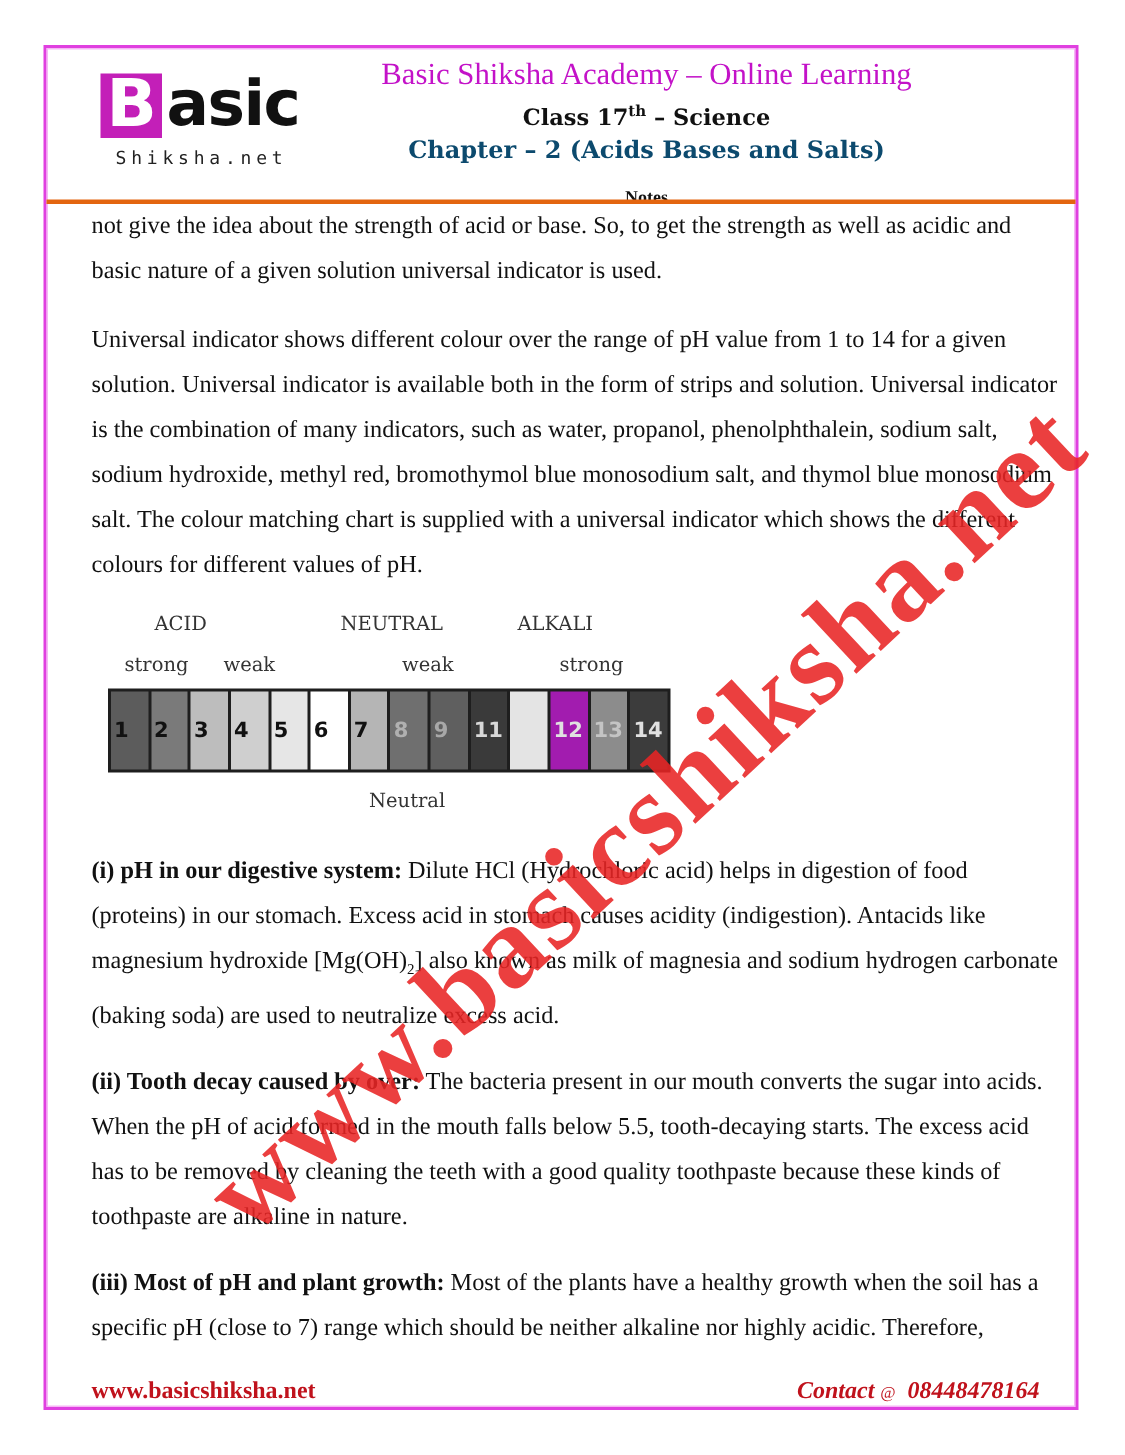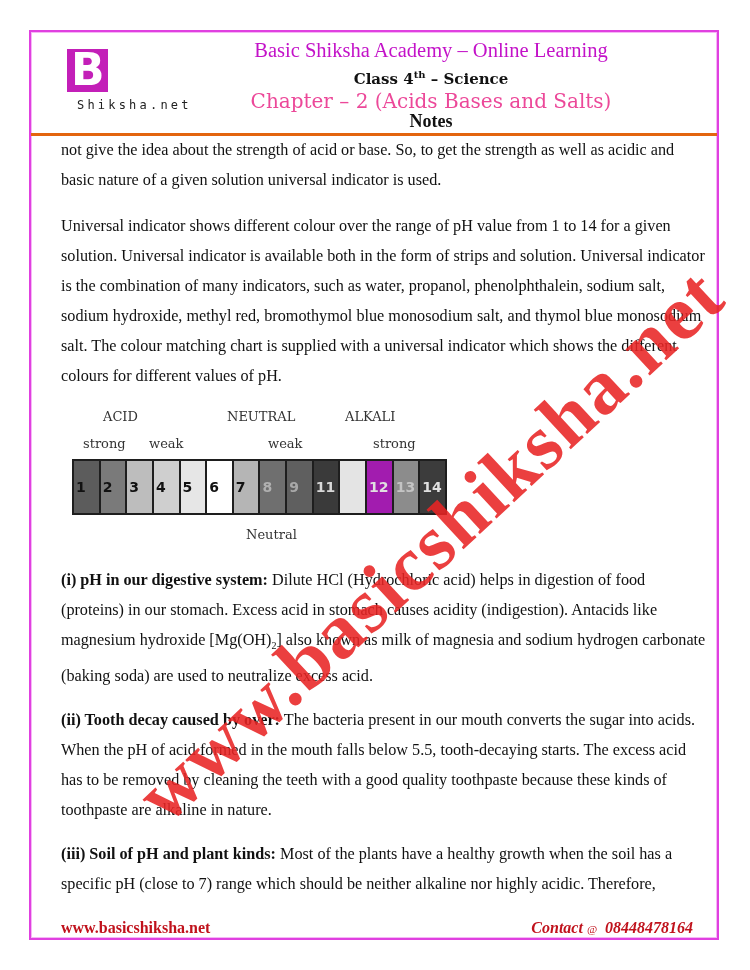--- a/index.html
+++ b/index.html
@@ -13,22 +13,22 @@
   .logo-B { position:absolute; left:4px; top:-4px; font-family:"DejaVu Sans", sans-serif; font-weight:bold;
             font-size:44px; color:#ffffff; line-height:50px; }
   .logo-asic { position:absolute; left:44px; top:-5px; font-family:"DejaVu Sans", sans-serif; font-weight:bold;
                font-size:42px; color:#111; line-height:50px; letter-spacing:-1px; }
   .logo-sub { position:absolute; left:10px; top:49px; font-family:"DejaVu Sans Mono", monospace; font-size:12px;
               letter-spacing:3.2px; color:#222; }
   .title-block { position:absolute; left:140px; top:0; width:520px; text-align:center; }
   .t1 { font-family:"Liberation Serif", serif; font-weight:normal; font-size:20.5px; color:#c312c8; margin-top:6px; line-height:24px; }
   .t2 { font-family:"DejaVu Serif", serif; font-weight:bold; font-size:15px; color:#111; line-height:22px; margin-top:2px; }
   .t2 sup { font-size:10px; }
-  .t3 { font-family:"DejaVu Serif", serif; font-weight:normal; font-size:20px; color:#ec4899; line-height:22px; }
-  .t4 { font-family:"Liberation Serif", serif; font-weight:bold; font-size:18px; color:#111; line-height:19px; }
+  .t3 { font-family:"DejaVu Serif", serif; font-weight:bold; font-size:16px; color:#0c4a6e; line-height:22px; }
+  .t4 { font-family:"Liberation Serif", serif; font-weight:bold; font-size:12px; color:#111; line-height:19px;margin-top:11px; }
   .header-rule { position:absolute; left:31px; top:133px; width:686px; height:3px; background:#e3650f; }
 
   .content { position:absolute; left:61px; top:135px; width:650px; font-size:16.2px; line-height:30px; }
   .content p { margin:0; }
   .gap { height:14px; }
   .content b { font-weight:bold; }
 
   .chart { position:absolute; left:65px; top:407px; width:400px; height:150px;
            font-family:"DejaVu Serif", serif; color:#333; font-size:13px; }
   .chart .lbl { position:absolute; white-space:nowrap; }
@@ -50,41 +50,42 @@
 </style>
 </head>
 <body>
 
 <div class="page-border"></div>
 
 <div class="header">
   <div class="logo">
     <div class="logo-box"></div>
     <span class="logo-B">B</span>
+    <span class="logo-asic">asic</span>
     <span class="logo-sub">Shiksha.net</span>
   </div>
   <div class="title-block">
     <div class="t1">Basic Shiksha Academy – Online Learning</div>
-    <div class="t2"><span>Class 4</span><sup>th</sup><span> – Science</span></div>
+    <div class="t2"><span>Class 17</span><sup>th</sup><span> – Science</span></div>
     <div class="t3">Chapter – 2 (Acids Bases and Salts)</div>
     <div class="t4">Notes</div>
   </div>
 </div>
 <div class="header-rule"></div>
 
 <div class="content">
   <p>not give the idea about the strength of acid or base. So, to get the strength as well as acidic and basic nature of a given solution universal indicator is used.</p>
   <div class="gap"></div>
   <p style="margin-top:2px;">Universal indicator shows different colour over the range of pH value from 1 to 14 for a given solution. Universal indicator is available  both in the form of strips and solution. Universal indicator is the combination of many indicators, such as water, propanol, phenolphthalein, sodium salt, sodium hydroxide, methyl red, bromothymol blue monosodium salt, and thymol blue monosodium salt. The colour matching  chart is supplied with a universal  indicator which shows the different colours for different values of pH.</p>
   <div style="height:174px;"></div>
   <p><b>(i) pH in our digestive system:</b><span> Dilute  HCl (Hydrochloric acid) helps in digestion of food (proteins) in our stomach. Excess acid in stomach causes acidity (indigestion).  Antacids like magnesium  hydroxide [Mg(OH)</span><sub style="font-size:10px;">2</sub><span>]  also known as milk  of magnesia and sodium hydrogen carbonate (baking soda) are used to neutralize  excess acid.</span></p>
   <div class="gap"></div>
   <p><b>(ii) Tooth decay caused by over:</b><span> The bacteria present in our mouth converts the sugar into acids. When the pH of acid formed in the mouth falls below 5.5, tooth-decaying starts. The excess acid has to be removed by cleaning  the teeth with a good quality toothpaste because these kinds of toothpaste are alkaline  in nature.</span></p>
   <div class="gap"></div>
-  <p><b>(iii) Soil of pH and plant kinds:</b><span> Most of the plants have a healthy  growth when the soil has a specific pH (close to 7) range which should be neither  alkaline  nor highly  acidic. Therefore,</span></p>
+  <p><b>(iii) Most of pH and plant growth:</b><span> Most of the plants have a healthy  growth when the soil has a specific pH (close to 7) range which should be neither  alkaline  nor highly  acidic. Therefore,</span></p>
 </div>
 
 <div class="chart">
   <span class="lbl" style="left:38px;top:2px;">ACID</span>
   <span class="lbl" style="left:162px;top:2px;">NEUTRAL</span>
   <span class="lbl" style="left:280px;top:2px;">ALKALI</span>
   <span class="lbl" style="left:18px;top:29px;">strong</span>
   <span class="lbl" style="left:84px;top:29px;">weak</span>
   <span class="lbl" style="left:203px;top:29px;">weak</span>
   <span class="lbl" style="left:308px;top:29px;">strong</span>

